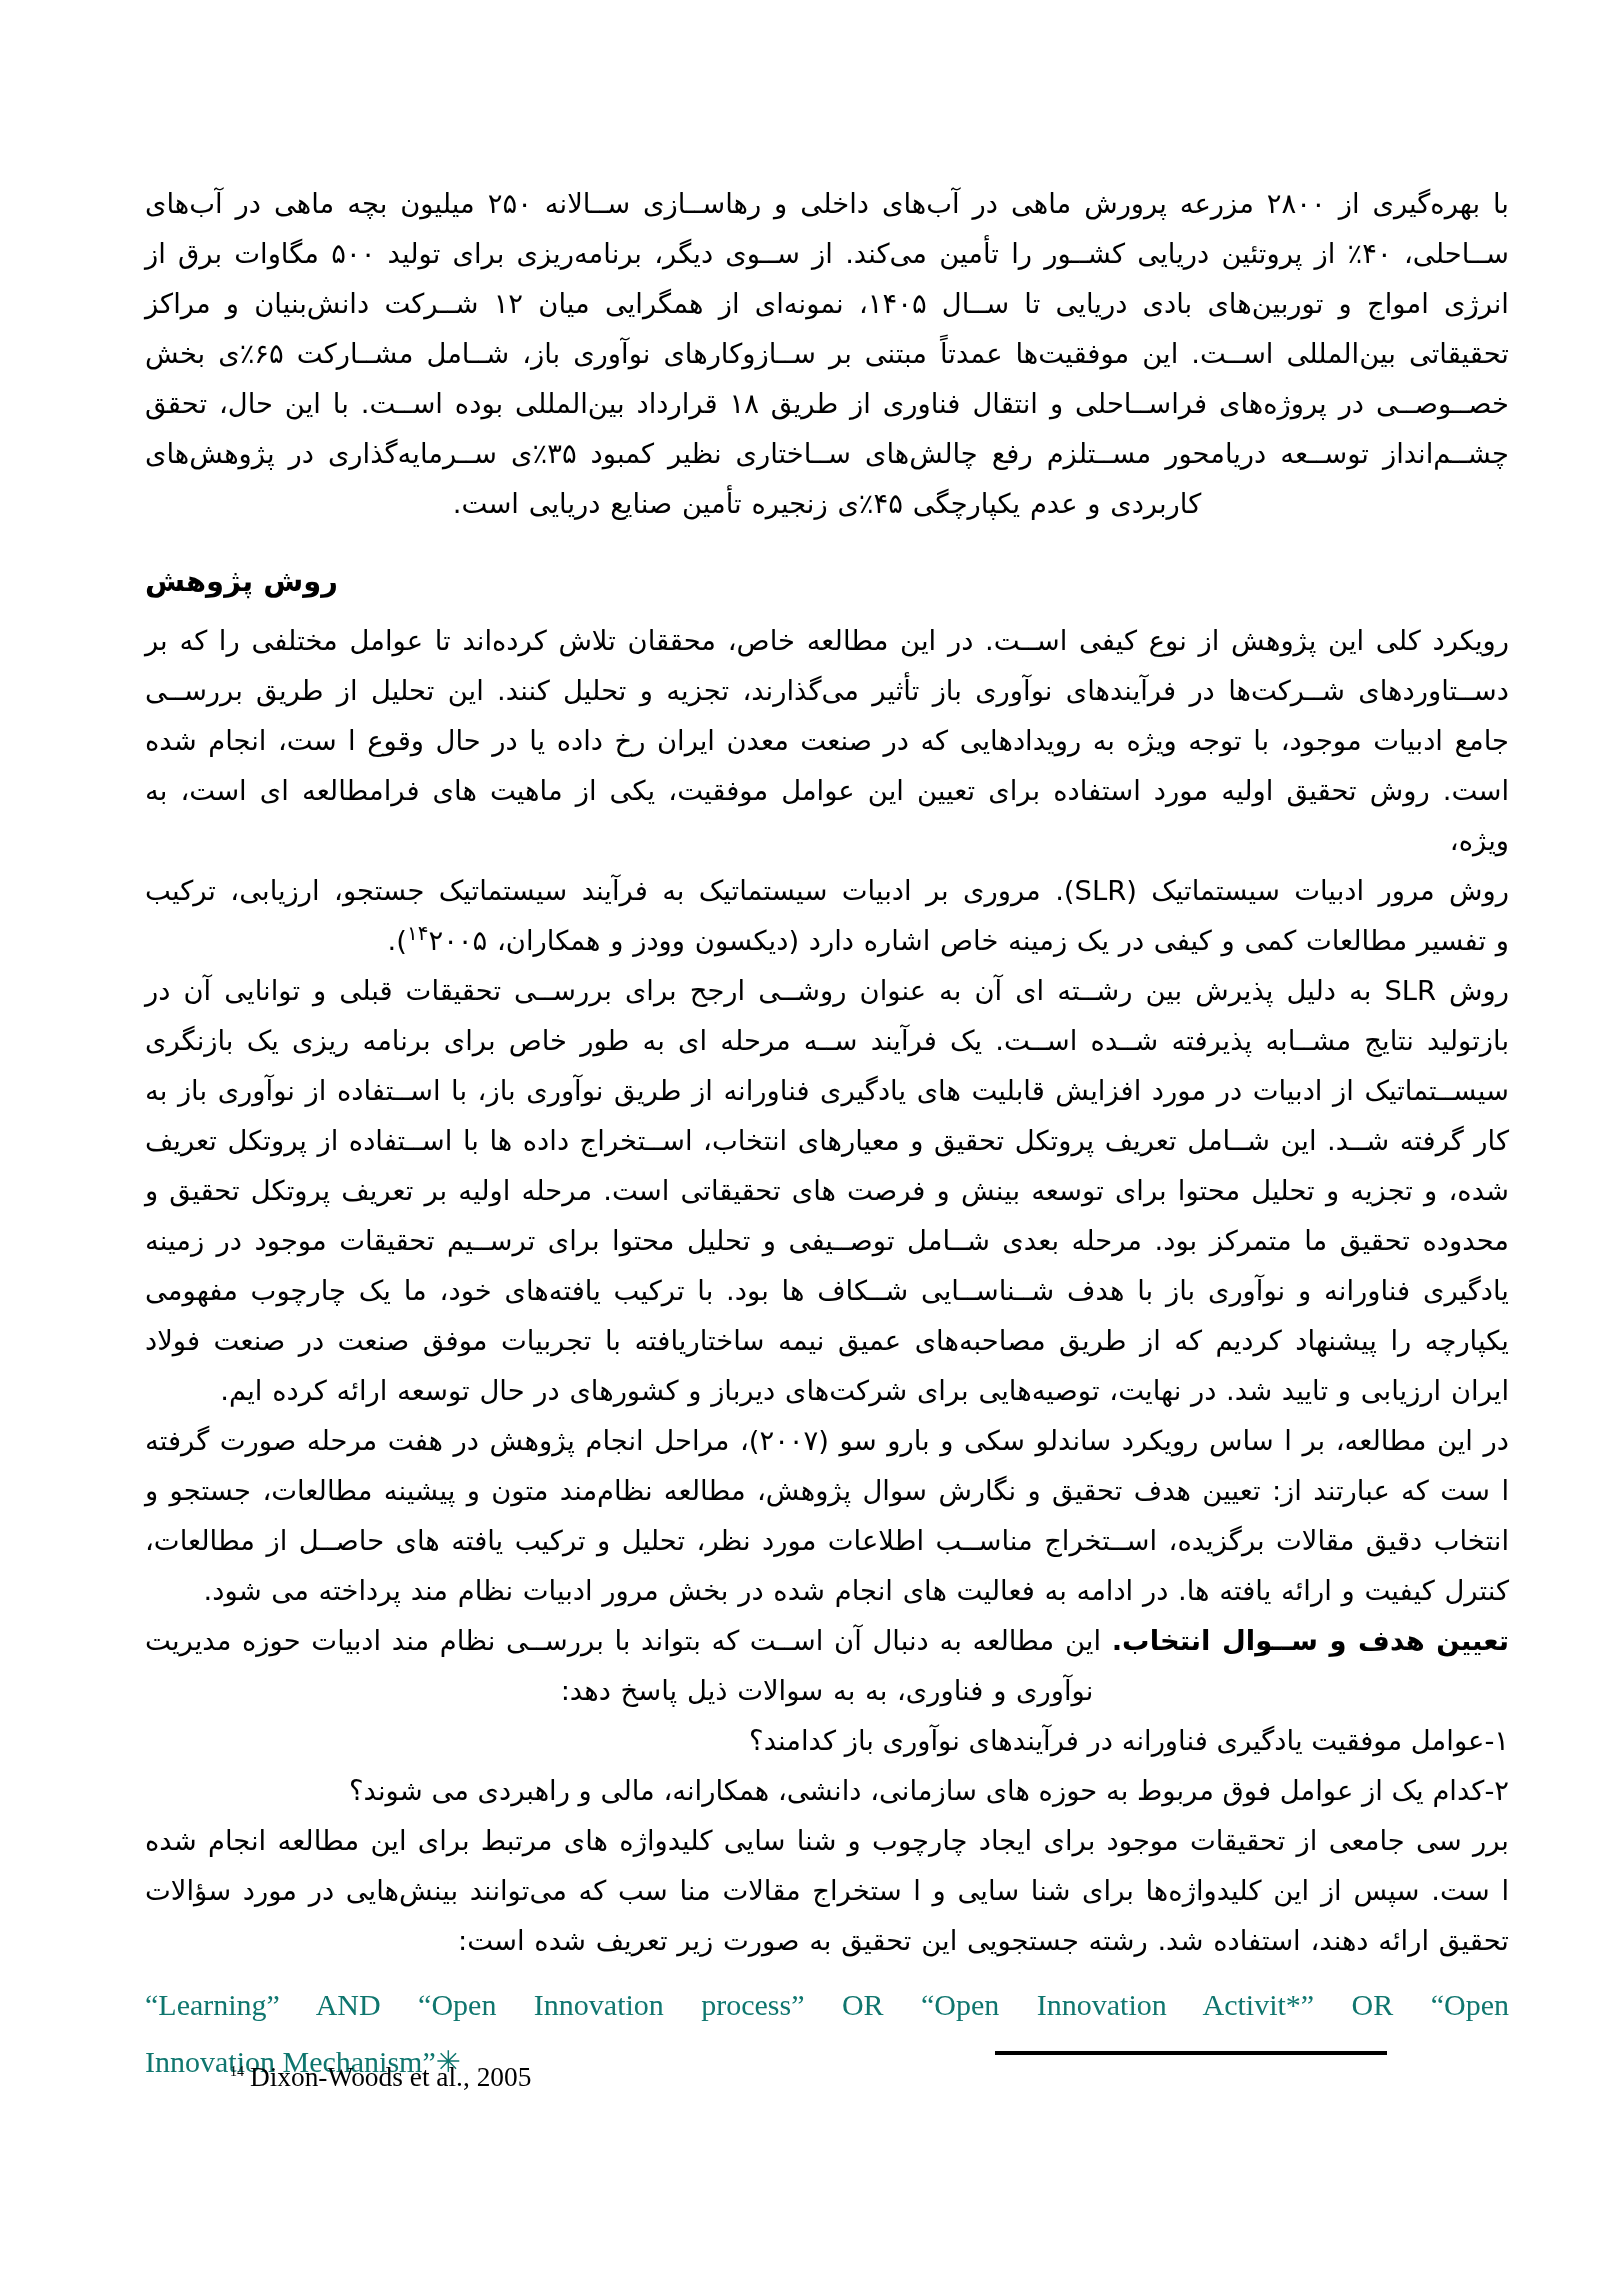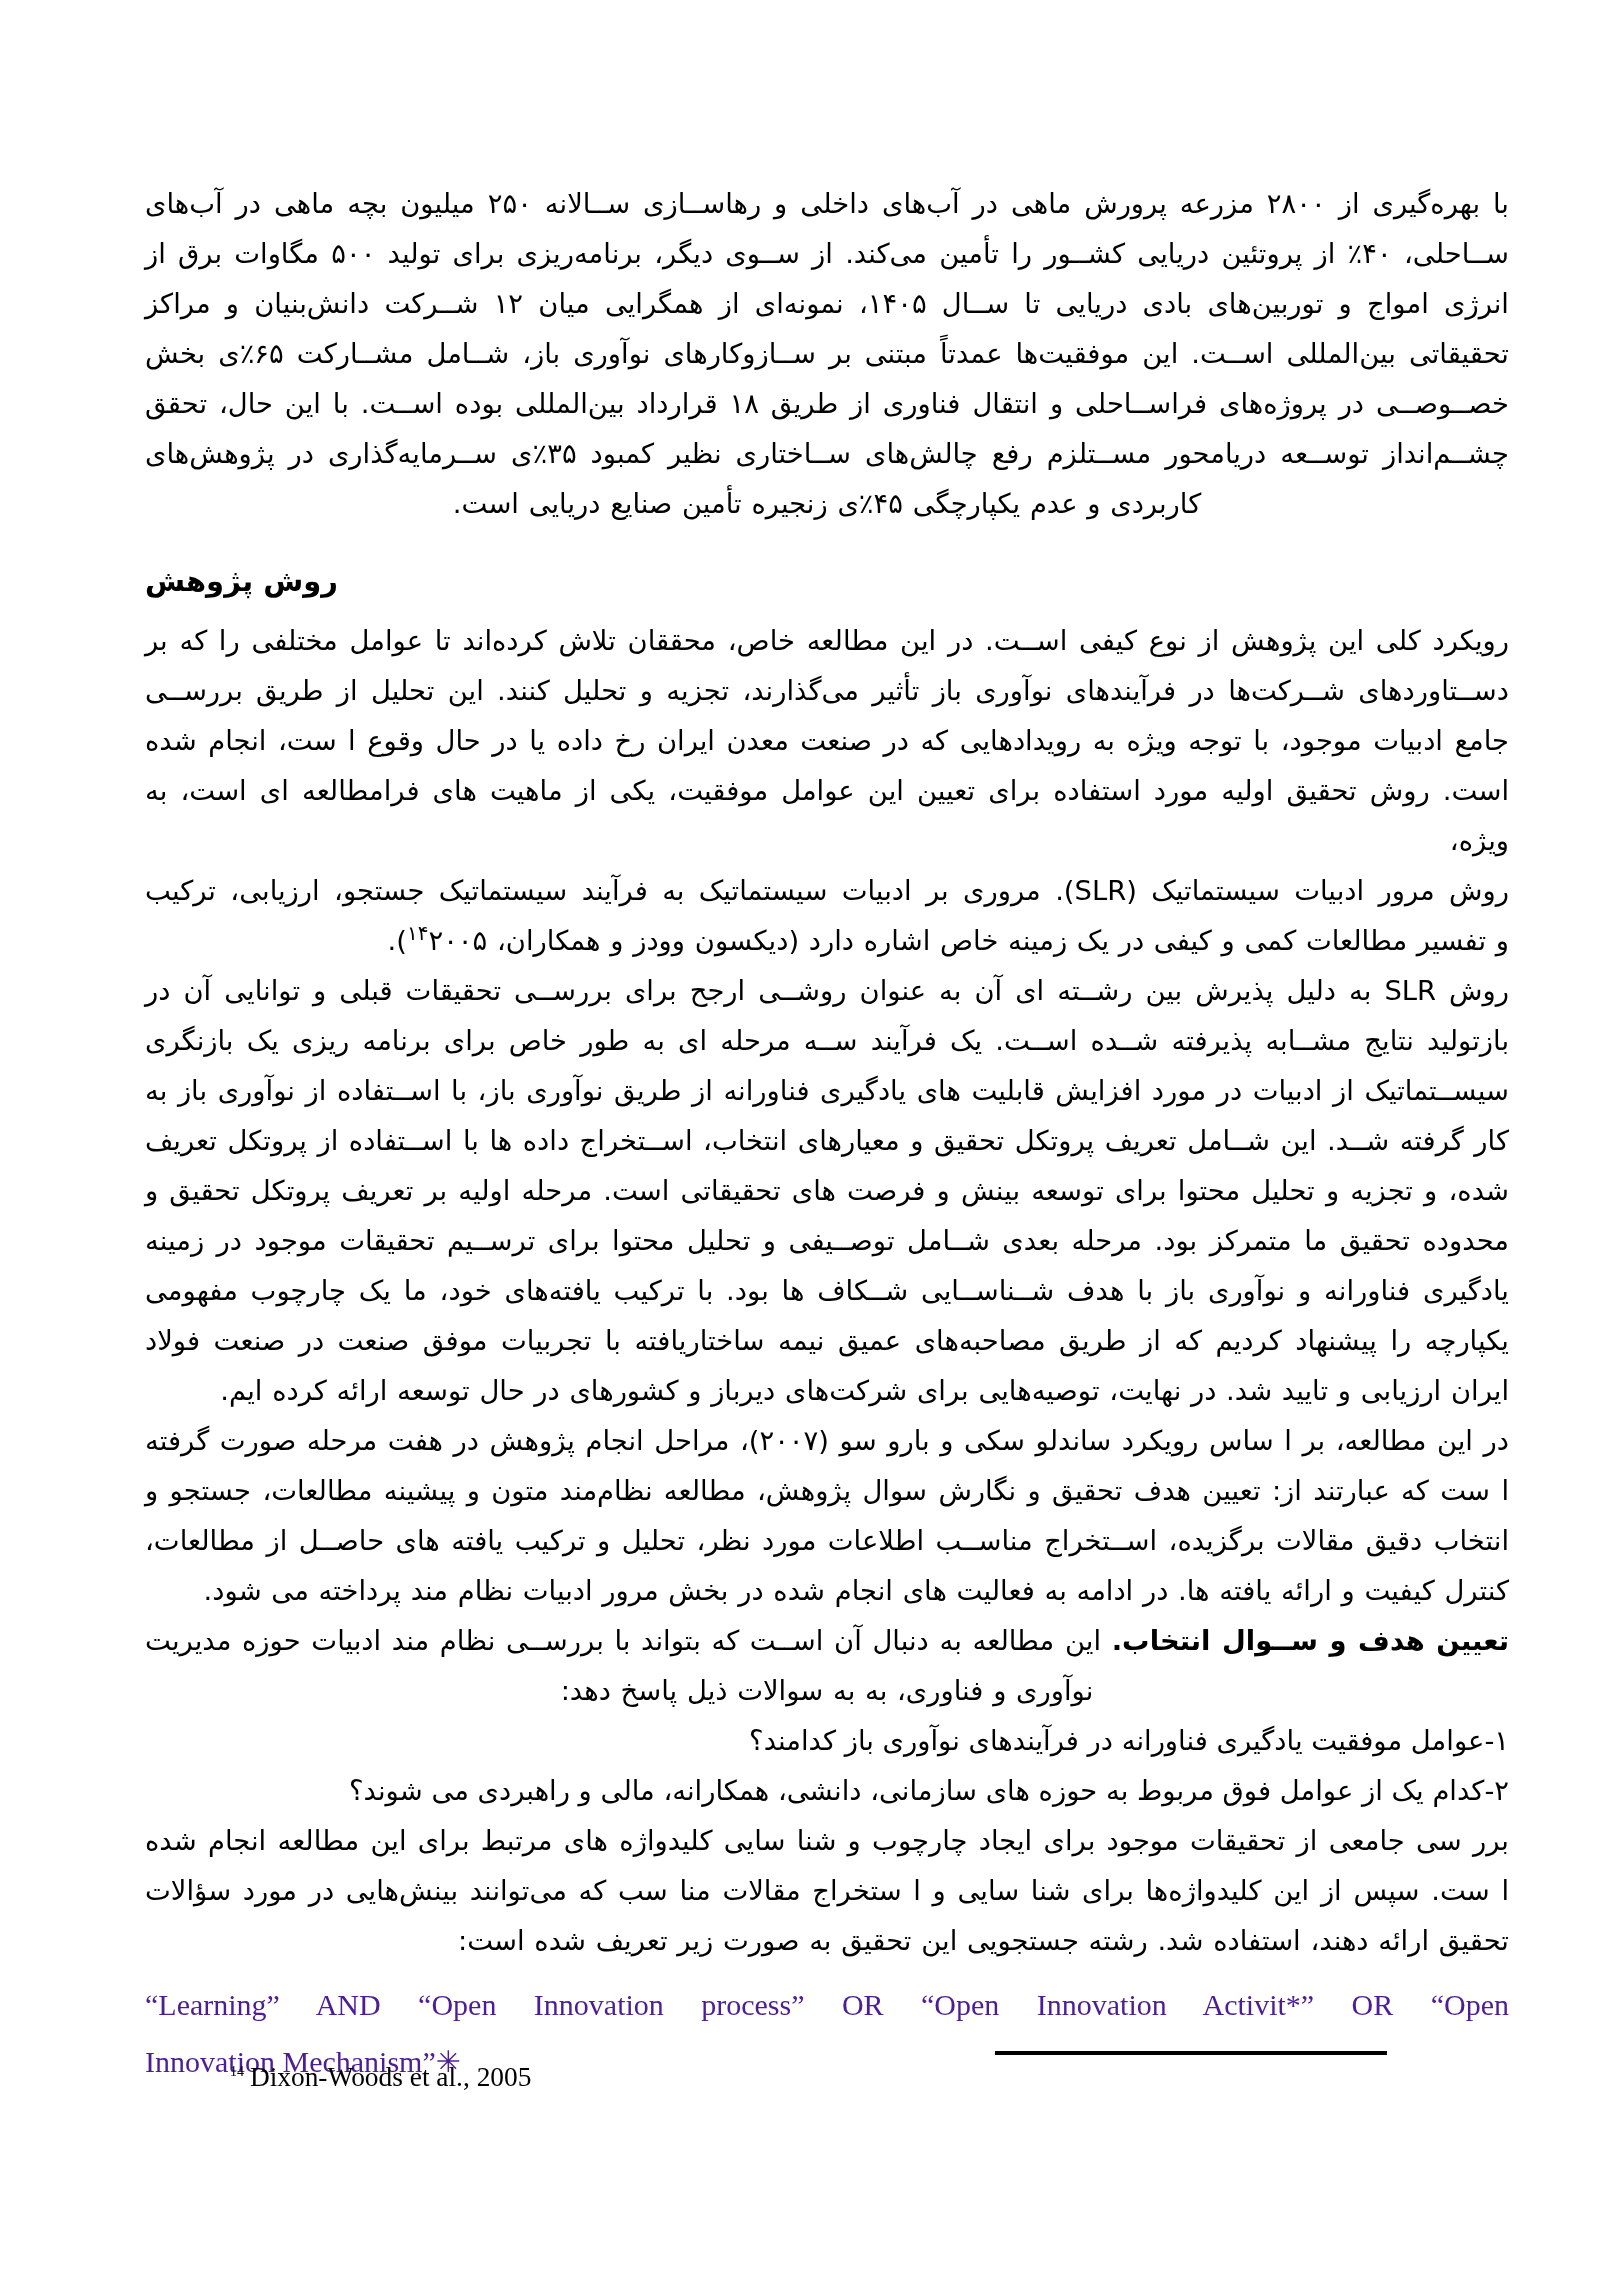--- a/index.html
+++ b/index.html
@@ -44,21 +44,21 @@
     line-height:0;
     unicode-bidi:isolate;
     margin-top:47px;
   }
   .latin-block {
     direction:ltr;
     font-family:"Liberation Serif", serif;
     font-size:30px;
     line-height:57px;
     margin-top:9.8px;
-    color:#4c1d95;
+    color:#0f766e;
   }
   .latin-line-1 { text-align:justify; text-align-last:justify; }
   .latin-line-2 { text-align:left; }
   .footnote-separator {
     position:absolute;
     left:995px; top:2051px;
     width:392px; height:3.9px;
     background:#000;
   }
   .footnote {

